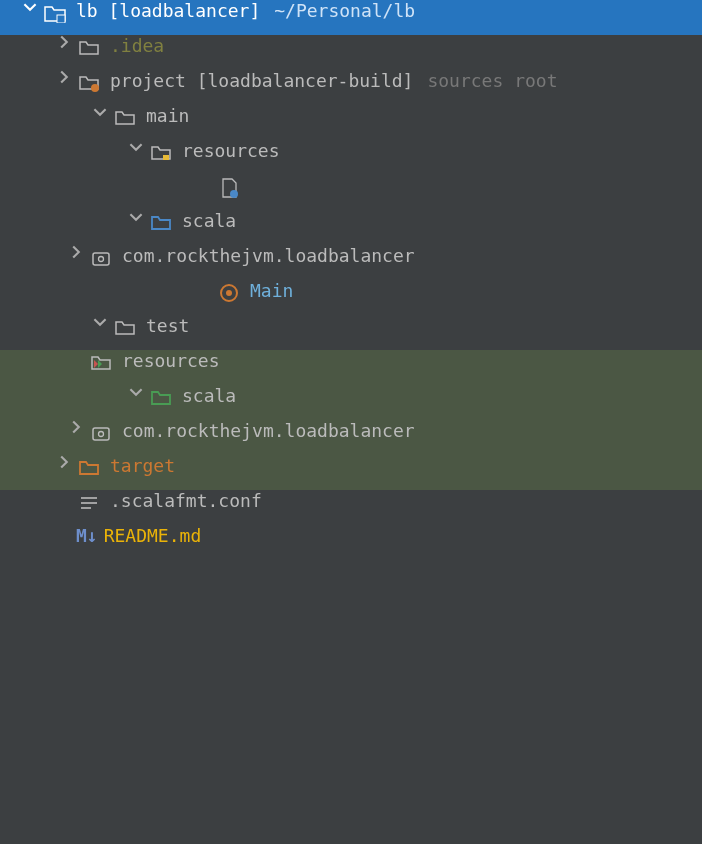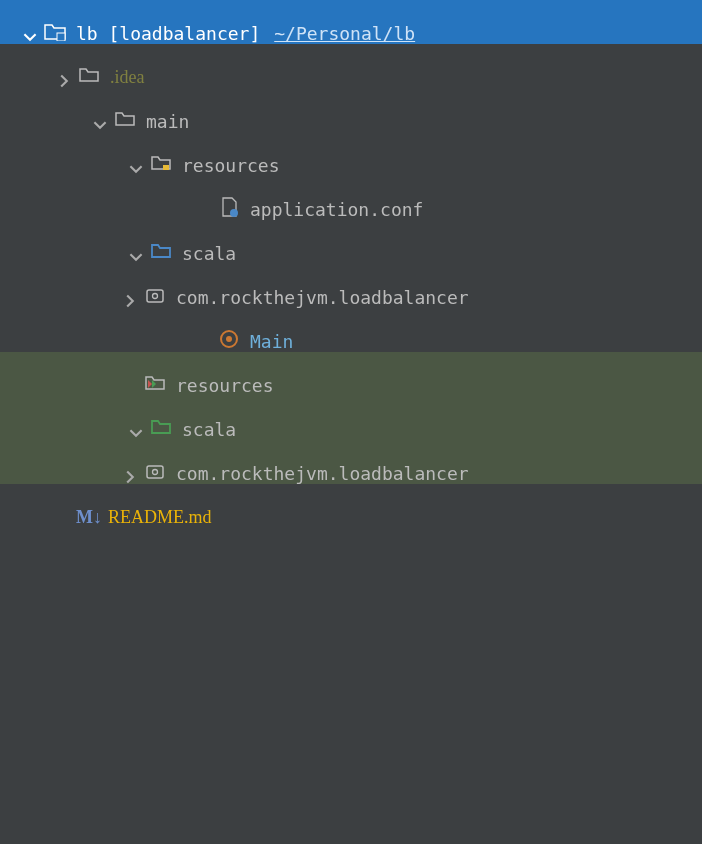--- a/index.html
+++ b/index.html
@@ -8,37 +8,37 @@
       height: 844px;
       background: #3C3F41;
       font-family: 'Menlo', 'Consolas', monospace;
       font-size: 18px;
       color: #BBBBBB;
       overflow: hidden;
     }
     .tree { padding: 0; }
     .row {
       display: flex;
-      align-items: flex-end;
-      height: 44px;
+      align-items: flex-start;
+      height: 35px;
       padding-left: 0px;
       white-space: nowrap;
       cursor: pointer;
     }
     .row.selected {
       background: #2675BF;
     }
     .row.green-bg {
       background: #4B5744;
     }
     .indent-0 { padding-left: 18px; }
-    .indent-1 { padding-left: 52px; font-family: Liberation Serif, serif; }
+    .indent-1 { padding-left: 52px; }
     .indent-2 { padding-left: 88px; }
     .indent-3 { padding-left: 124px; }
-    .indent-4 { padding-left: 118px; }
+    .indent-4 { padding-left: 64px; }
     .indent-5 { padding-left: 192px; }
     .arrow {
       width: 24px;
       display: inline-flex;
       justify-content: center;
       align-items: center;
       color: #BBBBBB;
     }
     .row.selected .arrow { color: #fff; }
     .arrow.none { visibility: hidden; }
@@ -50,21 +50,21 @@
       align-items: center;
       margin-right: 8px;
     }
     .label { color: #BBBBBB; }
     .row.selected .label { color: #fff; font-weight: 500; }
     .label.orange { color: #CC7832; }
     .label.white { color: #eab308; }
     .label.main-blue { color: #6FB0DB; }
     .label.md-pre { color: #6E8FCC; font-weight: bold; margin-right:6px;}
     .suffix { color: #787878; margin-left: 14px; }
-    .row.selected .suffix { color: #cfe3f7; text-decoration: underline; }
+    .row.selected .suffix { color: #cfe3f7; }
     .idea-txt { color: #808040; }
     svg { display: block; }
   </style>
 </head>
 <body>
 
 <div class="tree">
 
   <div class="row selected indent-0">
     <span class="arrow">
@@ -89,20 +89,35 @@
         </svg>
     </span>
     <span class="icon">
       <svg width="22" height="18" viewBox="0 0 22 18">
           <path d="M2 3h6l2 3h10v9H2z" fill="none" stroke="#BBBBBB" stroke-width="1.5"></path>
         </svg>
     </span>
     <span class="label idea-txt">.idea</span>
   </div>
 
+  <div class="row indent-1">
+    <span class="arrow">
+      <svg width="14" height="14" viewBox="0 0 10 10">
+          <path d="M3 1 L7 5 L3 9" stroke="#AAAAAA" stroke-width="1.5" fill="none"></path>
+        </svg>
+    </span>
+    <span class="icon">
+      <svg width="22" height="18" viewBox="0 0 22 18">
+          <path d="M2 3h6l2 3h10v9H2z" fill="none" stroke="#BBBBBB" stroke-width="1.5"></path>
+          <circle cx="17" cy="14" r="4" fill="#CC7832"></circle>
+        </svg>
+    </span>
+    <span class="label">project [loadbalancer-build]</span>
+    <span class="suffix">sources root</span>
+  </div>
 
 
   <div class="row indent-2">
     <span class="arrow">
       <svg width="14" height="14" viewBox="0 0 10 10">
           <path d="M1 3 L5 7 L9 3" stroke="#AAAAAA" stroke-width="1.5" fill="none"></path>
         </svg>
     </span>
     <span class="icon">
       <svg width="22" height="18" viewBox="0 0 22 18">
@@ -128,21 +143,20 @@
   </div>
 
   <div class="row indent-5">
     <span class="arrow none">·</span>
     <span class="icon">
       <svg width="20" height="22" viewBox="0 0 20 22">
           <path d="M4 2h9l4 4v14H4z" fill="none" stroke="#BBBBBB" stroke-width="1.3"></path>
           <circle cx="15" cy="17" r="4" fill="#4A88C7"></circle>
         </svg>
     </span>
-    <span class="label">application.conf</span>
   </div>
 
   <div class="row indent-3">
     <span class="arrow">
       <svg width="14" height="14" viewBox="0 0 10 10">
           <path d="M1 3 L5 7 L9 3" stroke="#AAAAAA" stroke-width="1.5" fill="none"></path>
         </svg>
     </span>
     <span class="icon">
       <svg width="22" height="18" viewBox="0 0 22 18">
@@ -171,20 +185,33 @@
     <span class="arrow none">·</span>
     <span class="icon">
       <svg width="22" height="22" viewBox="0 0 22 22">
           <circle cx="11" cy="11" r="8" fill="none" stroke="#CC7832" stroke-width="2"></circle>
           <circle cx="11" cy="11" r="3" fill="#CC7832"></circle>
         </svg>
     </span>
     <span class="label main-blue">Main</span>
   </div>
 
+  <div class="row indent-2">
+    <span class="arrow">
+      <svg width="14" height="14" viewBox="0 0 10 10">
+          <path d="M1 3 L5 7 L9 3" stroke="#AAAAAA" stroke-width="1.5" fill="none"></path>
+        </svg>
+    </span>
+    <span class="icon">
+      <svg width="22" height="18" viewBox="0 0 22 18">
+          <path d="M2 3h6l2 3h10v9H2z" fill="none" stroke="#BBBBBB" stroke-width="1.5"></path>
+        </svg>
+    </span>
+    <span class="label">test</span>
+  </div>
 
   <div class="row indent-4 green-bg">
     <span class="arrow none">·</span>
     <span class="icon">
       <svg width="22" height="18" viewBox="0 0 22 18">
           <path d="M2 3h6l2 3h10v9H2z" fill="none" stroke="#BBBBBB" stroke-width="1.5"></path>
           <path d="M4 14 L8 10 L4 6" fill="#C75450"></path>
           <path d="M8 14 L12 10 L8 6" fill="#499C54"></path>
         </svg>
     </span>
@@ -213,22 +240,46 @@
     </span>
     <span class="icon">
       <svg width="22" height="18" viewBox="0 0 22 18">
           <rect x="3" y="4" width="16" height="12" rx="2" fill="none" stroke="#BBBBBB" stroke-width="1.5"></rect>
           <circle cx="11" cy="10" r="2.5" fill="none" stroke="#BBBBBB" stroke-width="1.3"></circle>
         </svg>
     </span>
     <span class="label">com.rockthejvm.loadbalancer</span>
   </div>
 
-
-
+  <div class="row indent-1 green-bg">
+    <span class="arrow">
+      <svg width="14" height="14" viewBox="0 0 10 10">
+          <path d="M3 1 L7 5 L3 9" stroke="#AAAAAA" stroke-width="1.5" fill="none"></path>
+        </svg>
+    </span>
+    <span class="icon">
+      <svg width="22" height="18" viewBox="0 0 22 18">
+          <path d="M2 3h6l2 3h10v9H2z" fill="none" stroke="#CC7832" stroke-width="1.8"></path>
+        </svg>
+    </span>
+    <span class="label orange">target</span>
+  </div>
+
+
+  <div class="row indent-1">
+    <span class="arrow none">·</span>
+    <span class="icon">
+      <svg width="22" height="18" viewBox="0 0 22 18">
+          <line x1="3" y1="4" x2="19" y2="4" stroke="#BBBBBB" stroke-width="1.6"></line>
+          <line x1="3" y1="9" x2="19" y2="9" stroke="#BBBBBB" stroke-width="1.6"></line>
+          <line x1="3" y1="14" x2="13" y2="14" stroke="#BBBBBB" stroke-width="1.6"></line>
+        </svg>
+    </span>
+    <span class="label">.scalafmt.conf</span>
+  </div>
 
 
   <div class="row indent-1">
     <span class="arrow none">·</span>
     <span class="label md-pre">M↓</span>
     <span class="label white">README.md</span>
   </div>
 
 </div>
 

